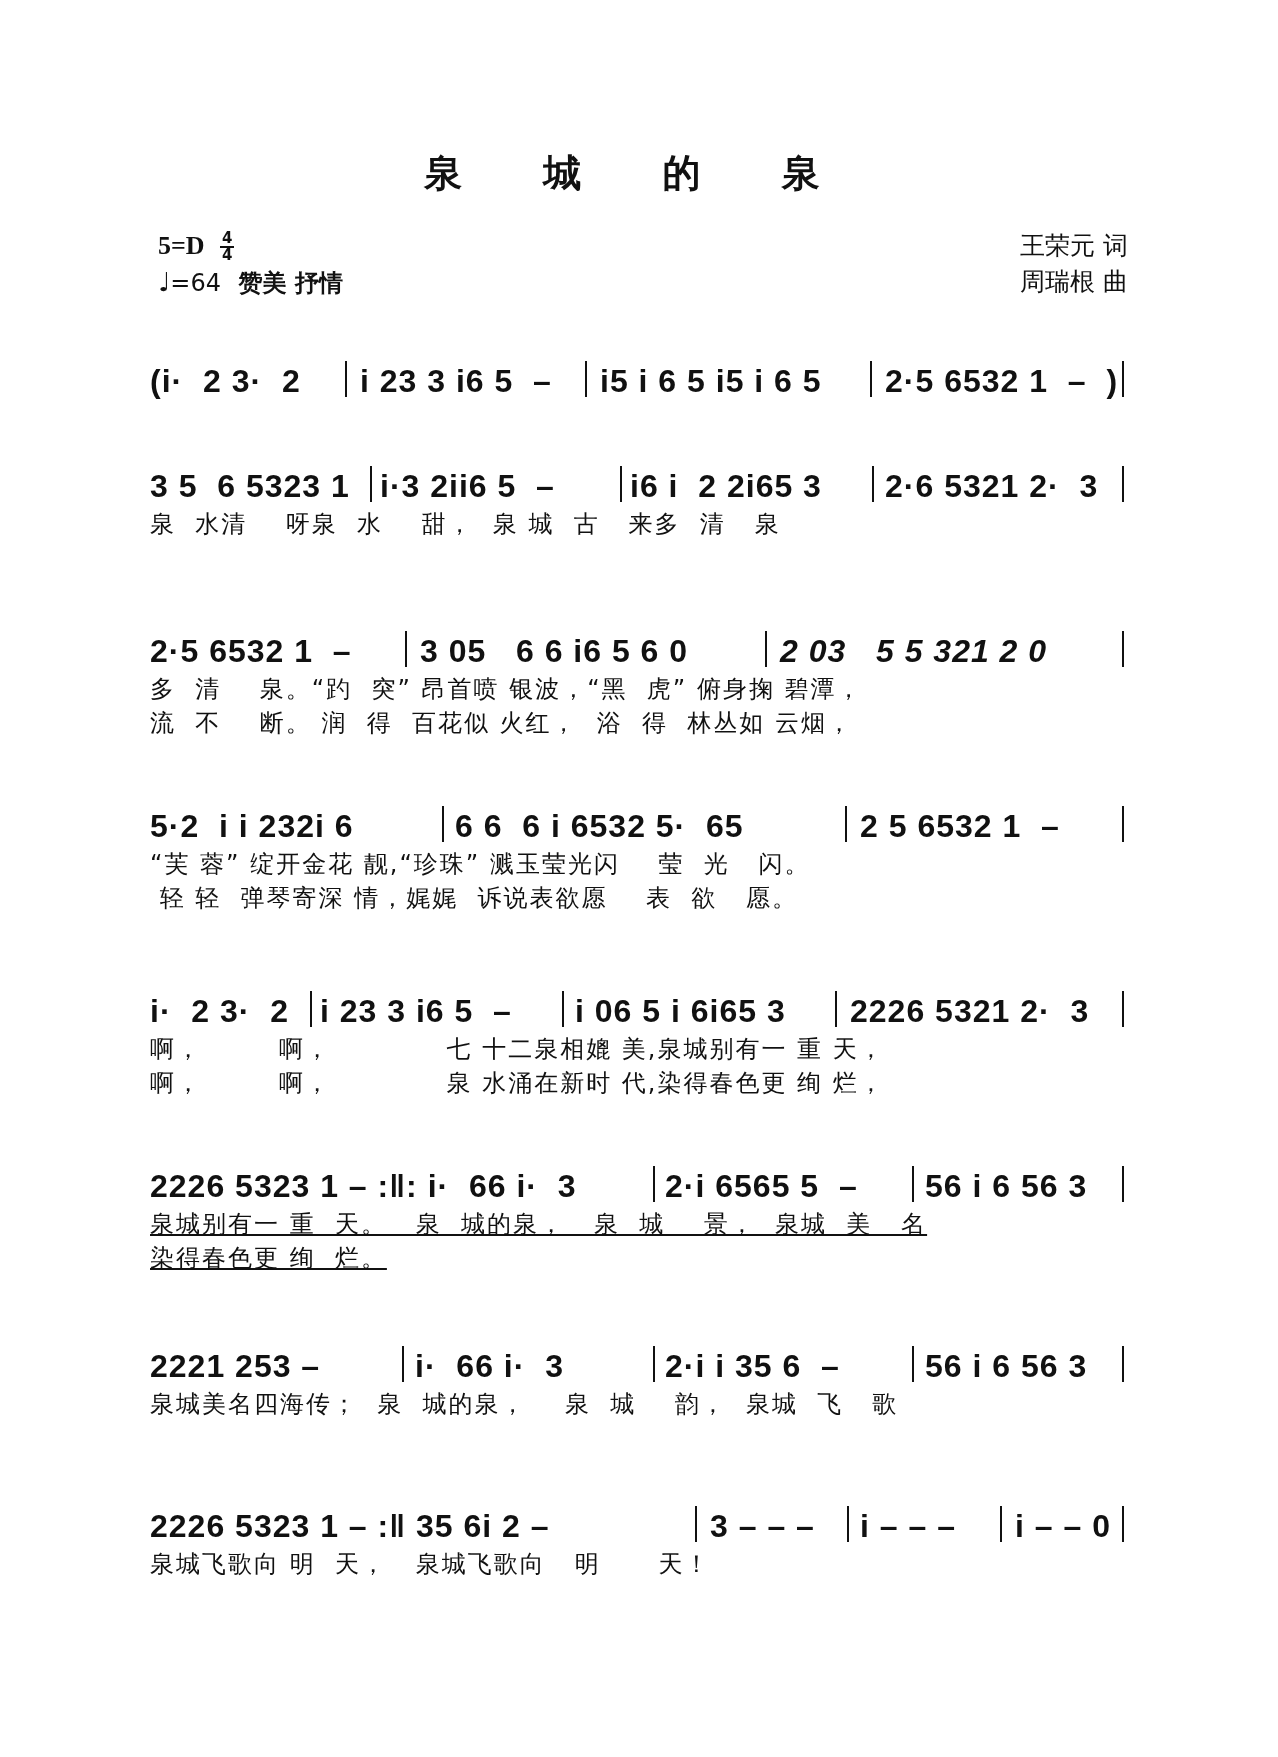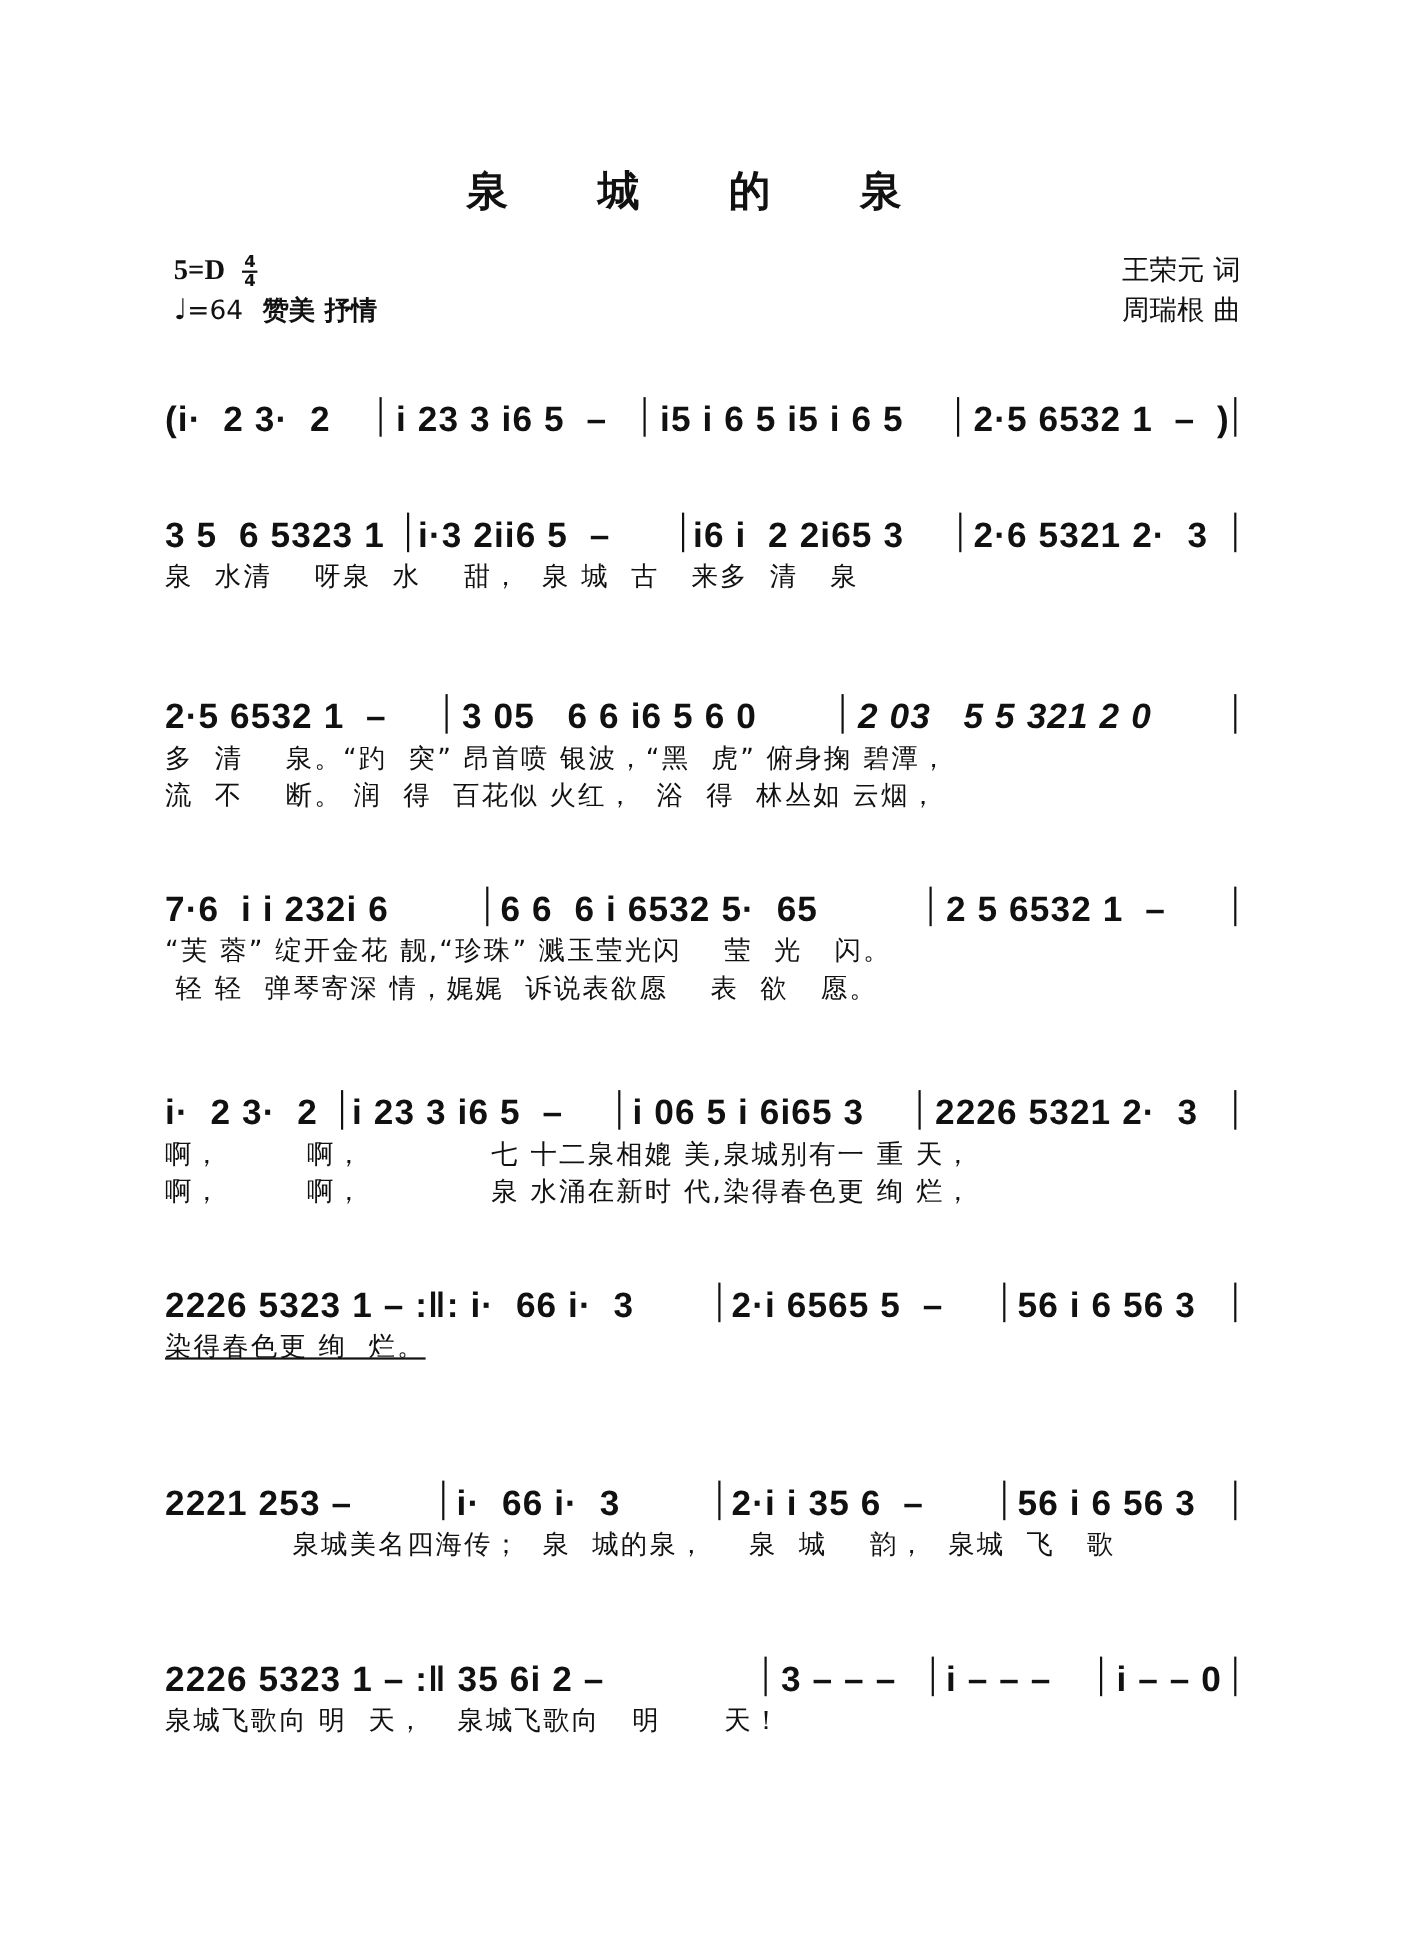--- a/index.html
+++ b/index.html
@@ -54,34 +54,35 @@
     <div class="system" style="top: 460px;">
       <div class="notes"><span class="seg" style="left: 0px;">3 5  6 5323 1</span><span class="seg" style="left: 230px;">i·3 2ii6 5  –</span><span class="seg" style="left: 480px;">i6 i  2 2i65 3</span><span class="seg" style="left: 735px;">2·6 5321 2·  3</span><div class="barline" style="left: 220px;"></div><div class="barline" style="left: 470px;"></div><div class="barline" style="left: 722px;"></div><div class="barline" style="left: 972px;"></div></div>
       <div class="lyric">泉  水清    呀泉  水    甜，  泉 城  古   来多  清   泉</div>
     </div>
     <div class="system" style="top: 625px;">
       <div class="notes"><span class="seg" style="left: 0px;">2·5 6532 1  –</span><span class="seg" style="left: 270px;">3 05   6 6 i6 5 6 0</span><span class="seg" style="left: 630px; font-style: italic;">2 03   5 5 321 2 0</span><div class="barline" style="left: 255px;"></div><div class="barline" style="left: 615px;"></div><div class="barline" style="left: 972px;"></div></div>
       <div class="lyric">多  清    泉。“趵  突” 昂首喷 银波，“黑  虎” 俯身掬 碧潭，</div>
       <div class="lyric">流  不    断。 润  得  百花似 火红，  浴  得  林丛如 云烟，</div>
     </div>
     <div class="system" style="top: 800px;">
-      <div class="notes"><span class="seg" style="left: 0px;">7·6  i i 232i 6</span><span class="seg" style="left: 305px;">6 6  6 i 6532 5·  65</span><span class="seg" style="left: 710px;">2 5 6532 1  –</span><div class="barline" style="left: 292px;"></div><div class="barline" style="left: 695px;"></div><div class="barline" style="left: 972px;"></div></div>
+      <div class="notes"><span class="seg" style="left: 0px;">5·2  i i 232i 6</span><span class="seg" style="left: 305px;">6 6  6 i 6532 5·  65</span><span class="seg" style="left: 710px;">2 5 6532 1  –</span><div class="barline" style="left: 292px;"></div><div class="barline" style="left: 695px;"></div><div class="barline" style="left: 972px;"></div></div>
       <div class="lyric">“芙 蓉” 绽开金花 靓,“珍珠” 溅玉莹光闪    莹  光   闪。</div>
       <div class="lyric"> 轻 轻  弹琴寄深 情，娓娓  诉说表欲愿    表  欲   愿。</div>
     </div>
     <div class="system" style="top: 985px;">
       <div class="notes"><span class="seg" style="left: 0px;">i·  2 3·  2</span><span class="seg" style="left: 170px;">i 23 3 i6 5  –</span><span class="seg" style="left: 425px;">i 06 5 i 6i65 3</span><span class="seg" style="left: 700px;">2226 5321 2·  3</span><div class="barline" style="left: 160px;"></div><div class="barline" style="left: 412px;"></div><div class="barline" style="left: 685px;"></div><div class="barline" style="left: 972px;"></div></div>
       <div class="lyric">啊，        啊，            七 十二泉相媲 美,泉城别有一 重 天，</div>
       <div class="lyric">啊，        啊，            泉 水涌在新时 代,染得春色更 绚 烂，</div>
     </div>
     <div class="system" style="top: 1160px; text-decoration: underline;">
       <div class="notes"><span class="seg" style="left: 0px;">2226 5323 1 – :‖: i·  66 i·  3</span><span class="seg" style="left: 515px;">2·i 6565 5  –</span><span class="seg" style="left: 775px;">56 i 6 56 3</span><div class="barline" style="left: 503px;"></div><div class="barline" style="left: 762px;"></div><div class="barline" style="left: 972px;"></div></div>
+      <div class="lyric">泉城别有一 重  天。   泉  城的泉，   泉  城    景，  泉城  美   名</div>
       <div class="lyric">染得春色更 绚  烂。</div>
     </div>
-    <div class="system" style="top: 1340px; text-align: center;">
+    <div class="system" style="top: 1340px;">
       <div class="notes"><span class="seg" style="left: 0px;">2221 253 –</span><span class="seg" style="left: 265px;">i·  66 i·  3</span><span class="seg" style="left: 515px;">2·i i 35 6  –</span><span class="seg" style="left: 775px;">56 i 6 56 3</span><div class="barline" style="left: 252px;"></div><div class="barline" style="left: 503px;"></div><div class="barline" style="left: 762px;"></div><div class="barline" style="left: 972px;"></div></div>
       <div class="lyric">泉城美名四海传；  泉  城的泉，    泉  城    韵，  泉城  飞   歌</div>
     </div>
     <div class="system" style="top: 1500px;">
       <div class="notes"><span class="seg" style="left: 0px;">2226 5323 1 – :‖ 35 6i 2 –</span><span class="seg" style="left: 560px;">3 – – –</span><span class="seg" style="left: 710px;">i – – –</span><span class="seg" style="left: 865px;">i – – 0</span><div class="barline" style="left: 545px;"></div><div class="barline" style="left: 697px;"></div><div class="barline" style="left: 850px;"></div><div class="barline" style="left: 972px;"></div></div>
       <div class="lyric">泉城飞歌向 明  天，   泉城飞歌向   明      天！</div>
     </div>
   </div>
 
 </body></html>

